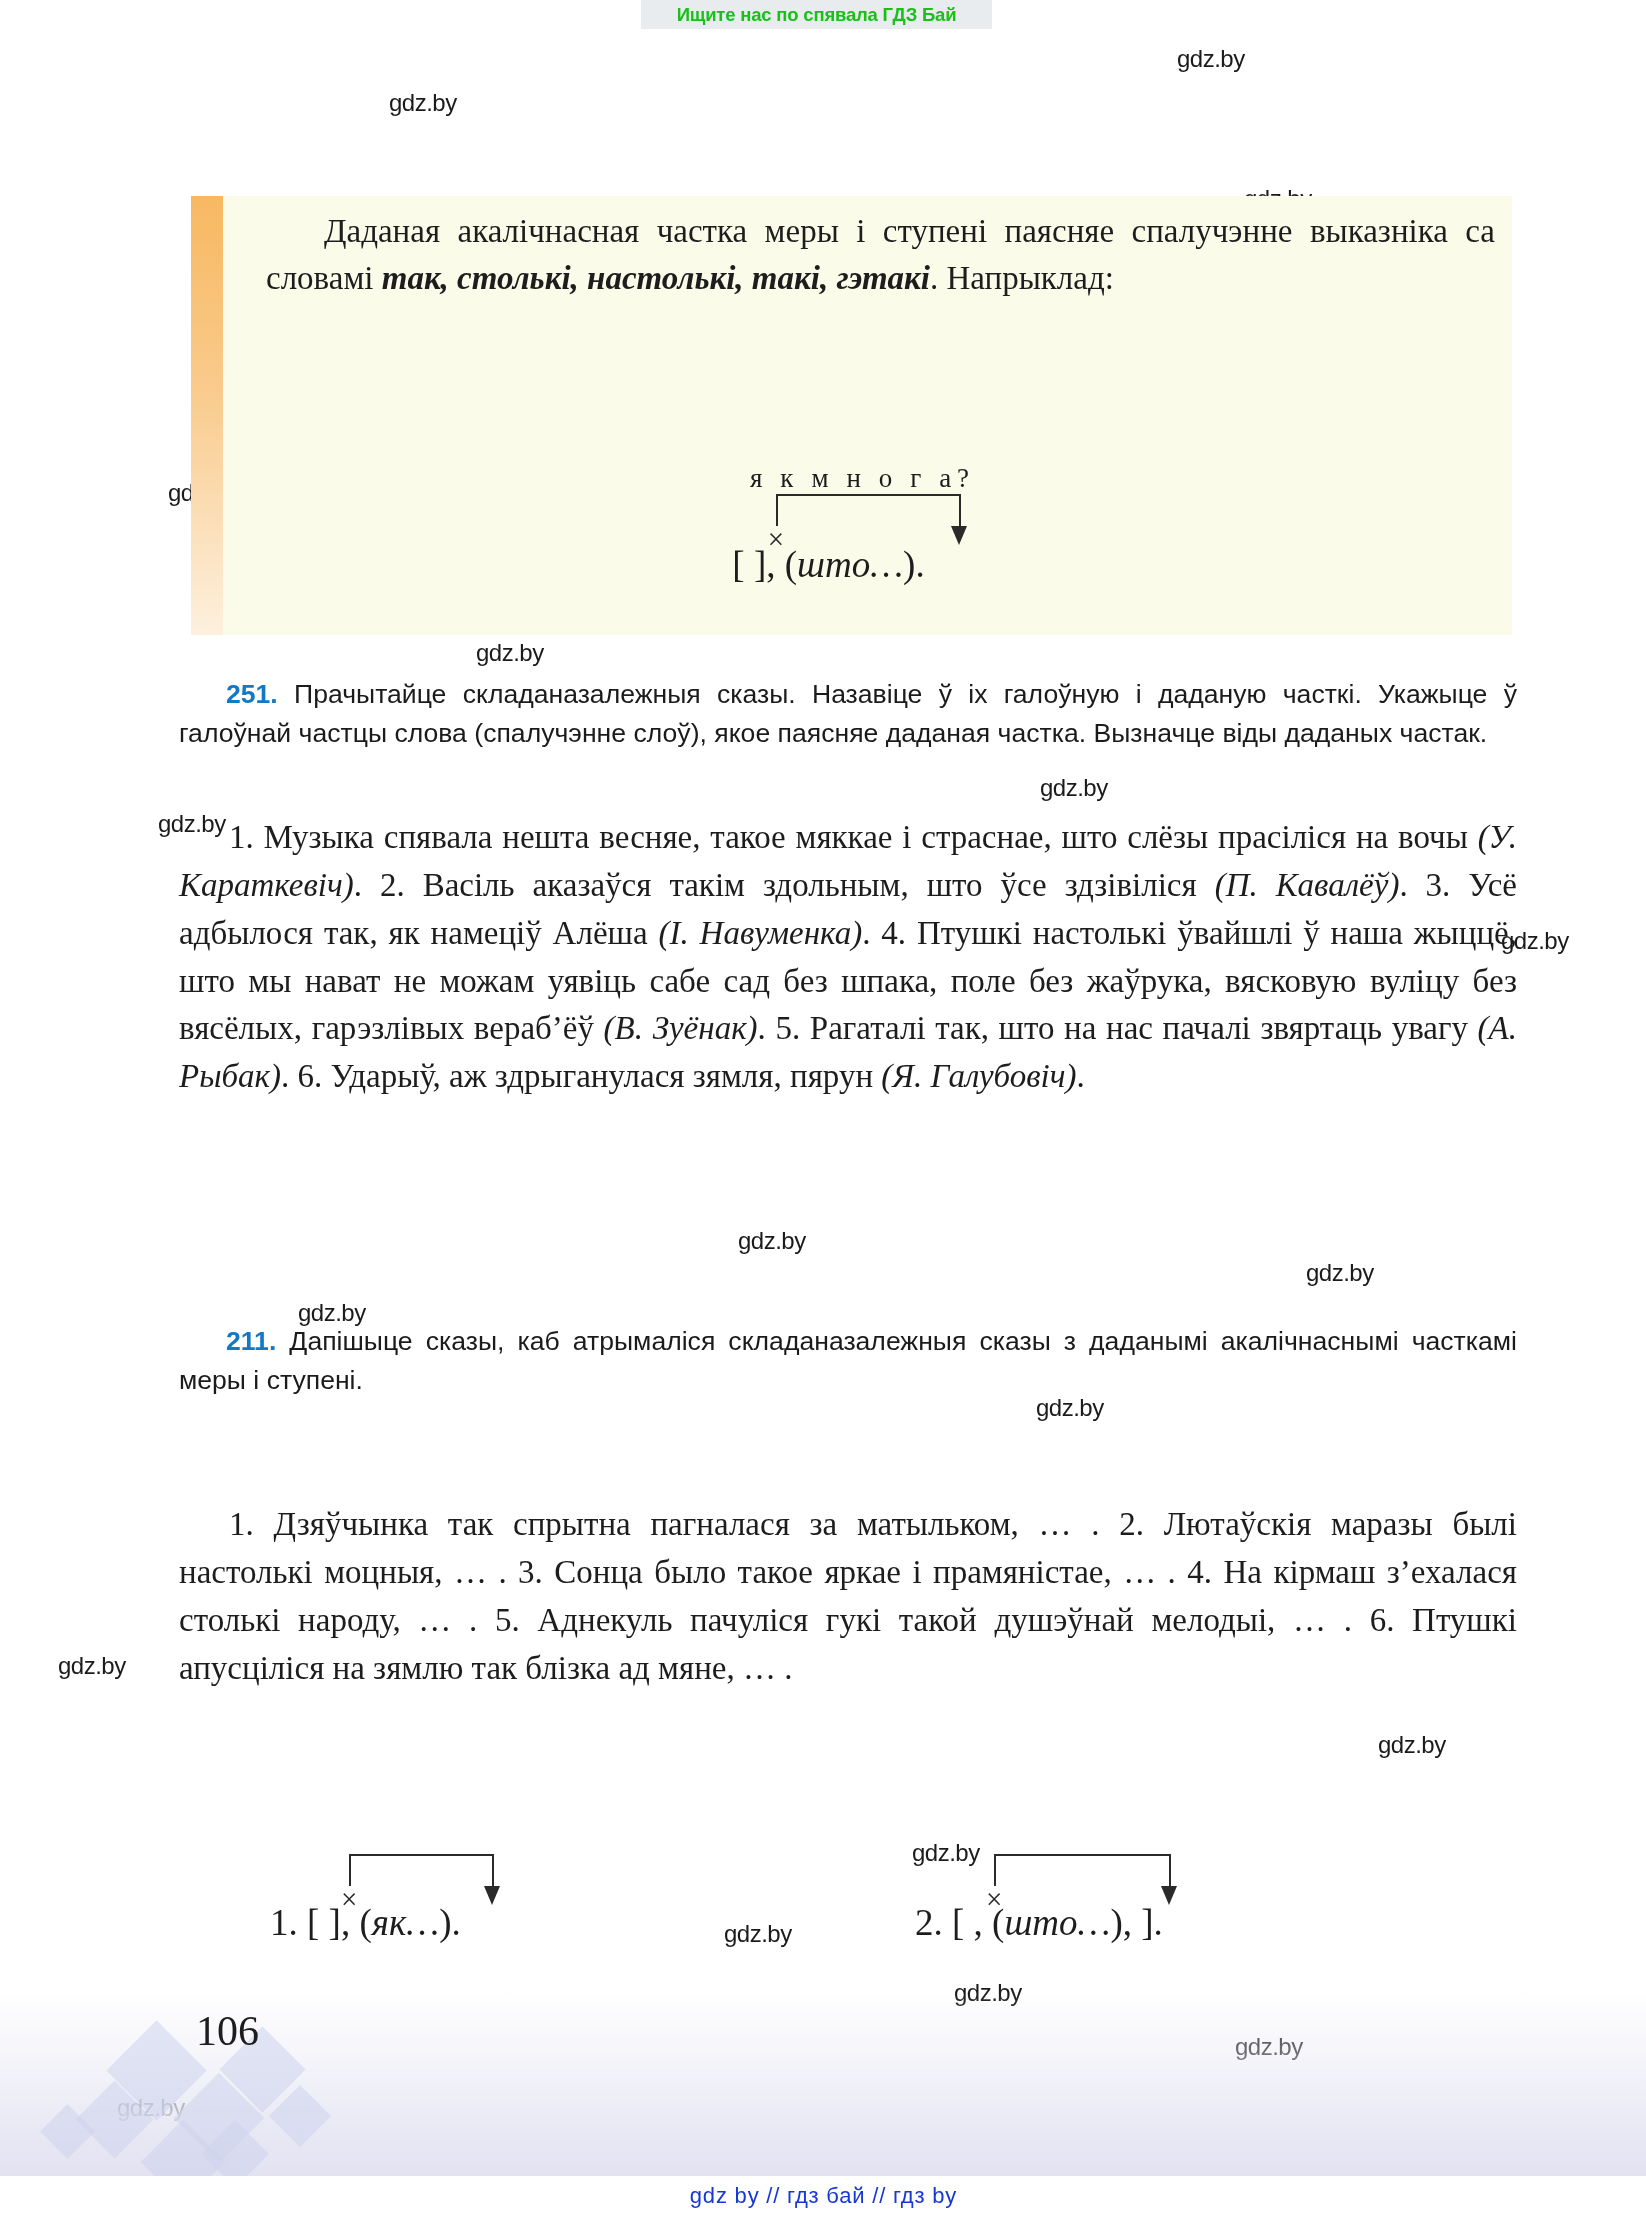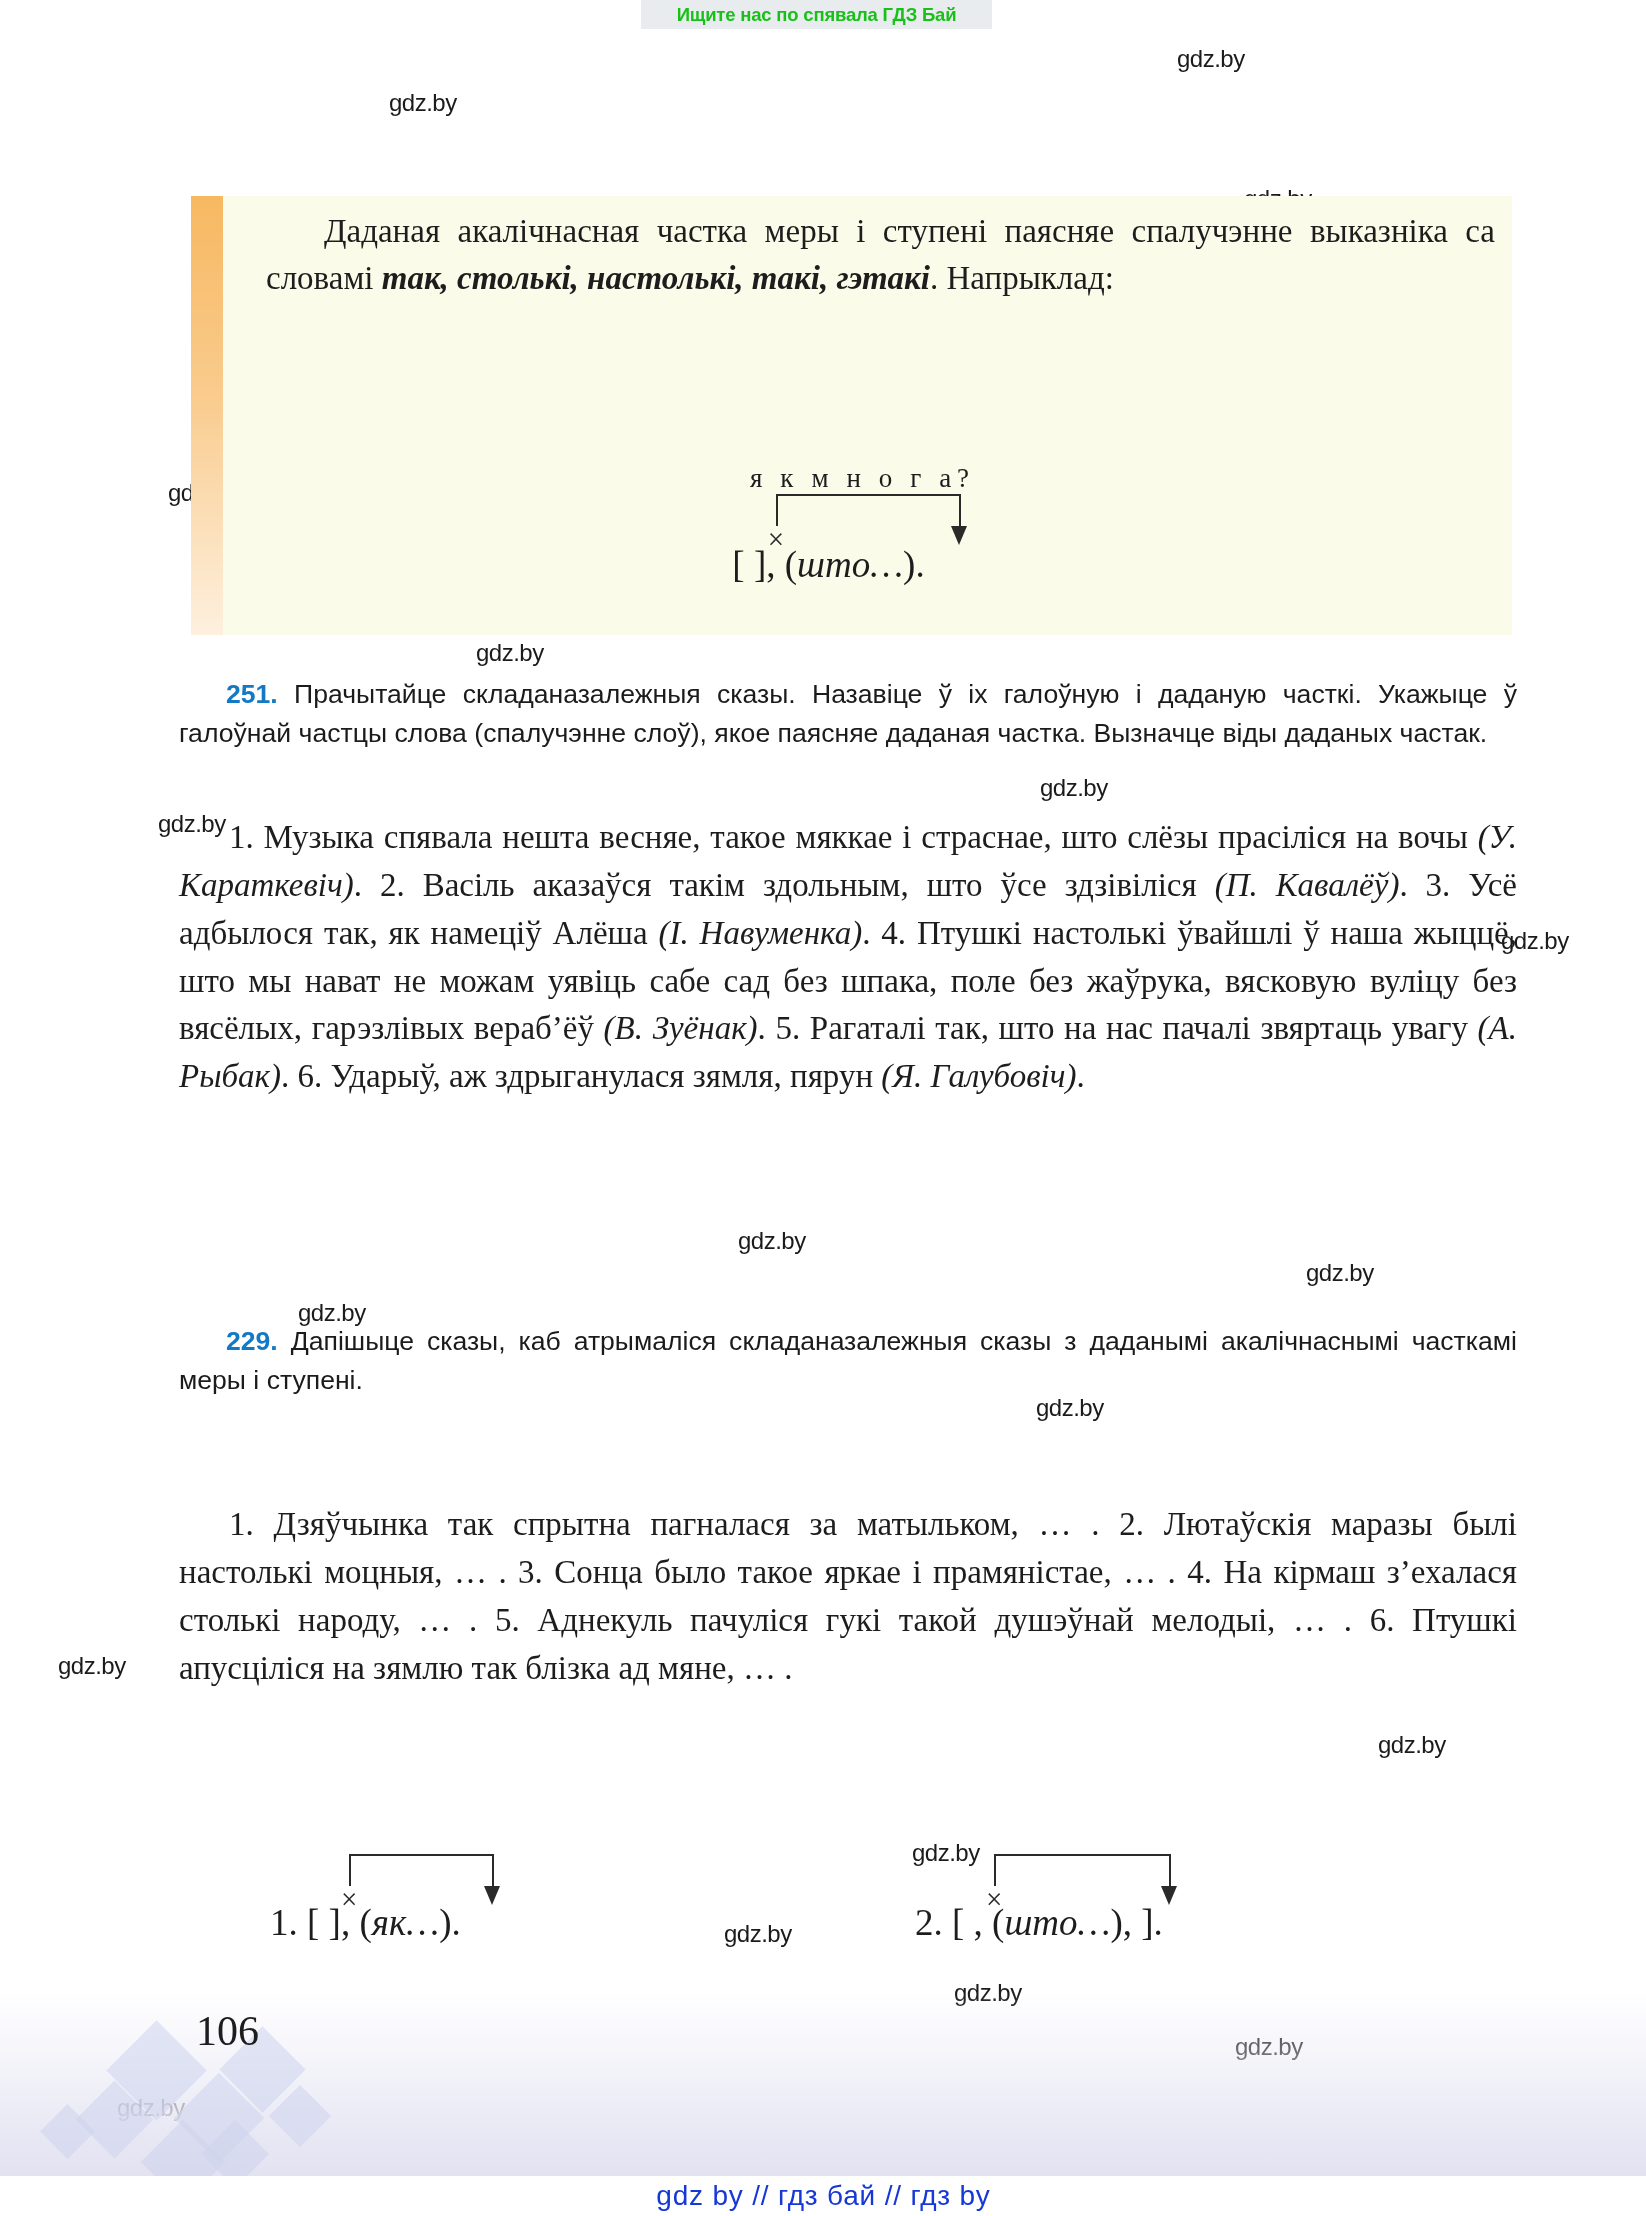--- a/index.html
+++ b/index.html
@@ -205,21 +205,21 @@
     width: 1647px;
     height: 40px;
     background: #ffffff;
     display: flex;
     align-items: center;
     justify-content: center;
   }
   .footer-strip span {
     color: #1638d6;
     font-family: "Liberation Sans", sans-serif;
-    font-size: 28px;
+    font-size: 22px;
     letter-spacing: 0.8px;
   }
 </style>
 </head>
 <body>
 
 <div id="page">
 
   <div class="promo-banner">
     <span>Ищите нас по спявала ГДЗ Бай</span>
@@ -276,21 +276,21 @@
 
   <div class="ex-head" style="left:179px; top:675px; width:1338px;">
     <span class="indent"></span><span class="ex-num">251.</span><span> Прачытайце складаназалежныя сказы. Назавіце ў іх галоўную і даданую часткі. Укажыце ў галоўнай частцы слова (спалучэнне слоў), якое паясняе даданая частка. Вызначце віды даданых частак.</span>
   </div>
 
   <div class="ex-body" id="ex143-body" style="left:179px; top:798px; width:1338px;margin-top:16px;">
     <span class="indent"></span><span id="ex143-rich"><span>1. Музыка спявала нешта весняе, такое мяккае і страснае, што слёзы прасіліся на вочы </span><i>(У. Караткевіч)</i><span>. 2. Васіль аказаўся такім здольным, што ўсе здзівіліся </span><i>(П. Кавалёў)</i><span>. 3. Усё адбылося так, як намеціў Алёша </span><i>(І. Навуменка)</i><span>. 4. Птушкі настолькі ўвайшлі ў наша жыццё, што мы нават не можам уявіць сабе сад без шпака, поле без жаўрука, вясковую вуліцу без вясёлых, гарэзлівых вераб’ёў </span><i>(В. Зуёнак)</i><span>. 5. Рагаталі так, што на нас пачалі звяртаць увагу </span><i>(А. Рыбак)</i><span>. 6. Ударыў, аж здрыганулася зямля, пярун </span><i>(Я. Галубовіч)</i><span>.</span></span>
   </div>
 
   <div class="ex-head" style="left:179px; top:1322px; width:1338px;">
-    <span class="indent"></span><span class="ex-num">229.</span><span> Дапішыце сказы, каб атрымаліся складаназалежныя сказы з даданымі акалічнаснымі часткамі меры і ступені.</span>
+    <span class="indent"></span><span class="ex-num">211.</span><span> Дапішыце сказы, каб атрымаліся складаназалежныя сказы з даданымі акалічнаснымі часткамі меры і ступені.</span>
   </div>
 
   <div class="ex-body" style="left:179px; top:1501px; width:1338px;">
     <span class="indent"></span><span>1. Дзяўчынка так спрытна пагналася за матыльком, … . 2. Лютаўскія маразы былі настолькі моцныя, … . 3. Сонца было такое яркае і прамяністае, … . 4. На кірмаш з’ехалася столькі народу, … . 5. Аднекуль пачуліся гукі такой душэўнай мелодыі, … . 6. Птушкі апусціліся на зямлю так блізка ад мяне, … .</span>
   </div>
 
 
   <div class="scheme" style="left:270px; top:1854px;">
     <div class="scheme-arrow" style="width:201px;">
       <div class="hbar" style="left:79px; width:145px;"></div>

